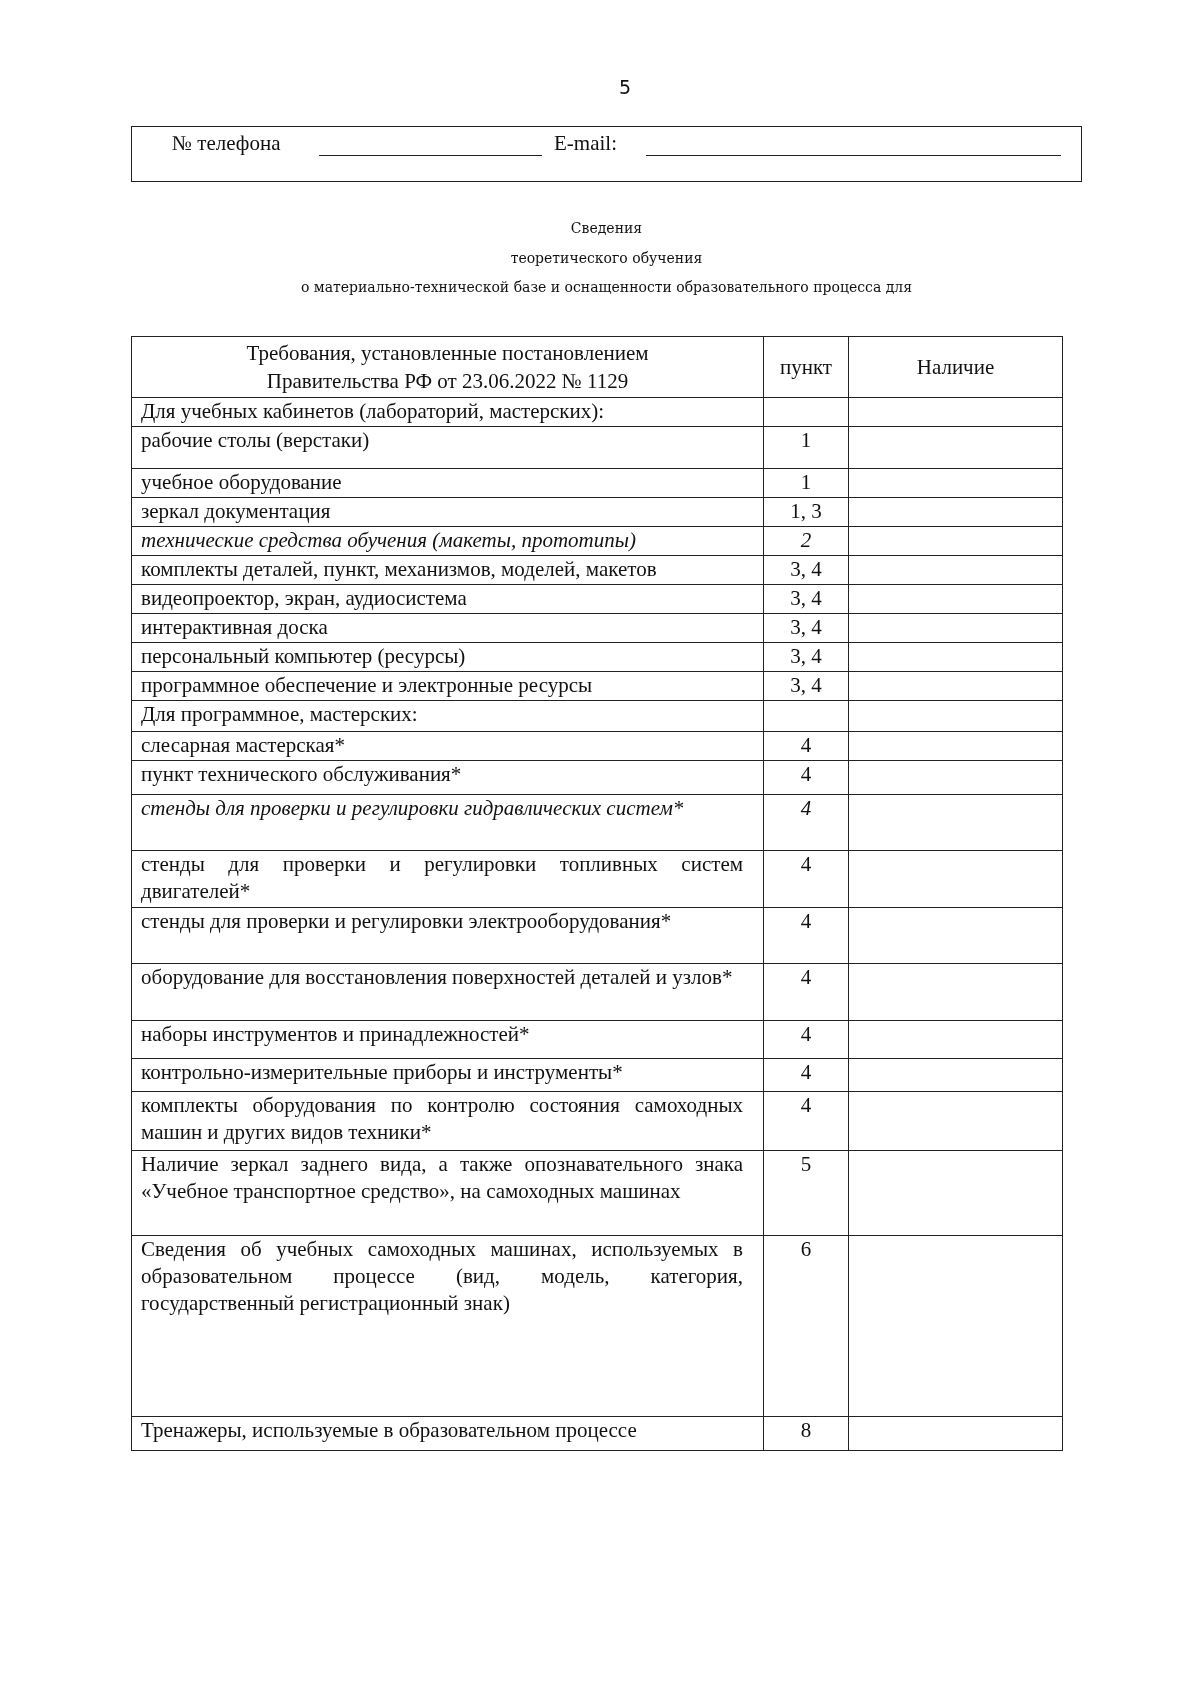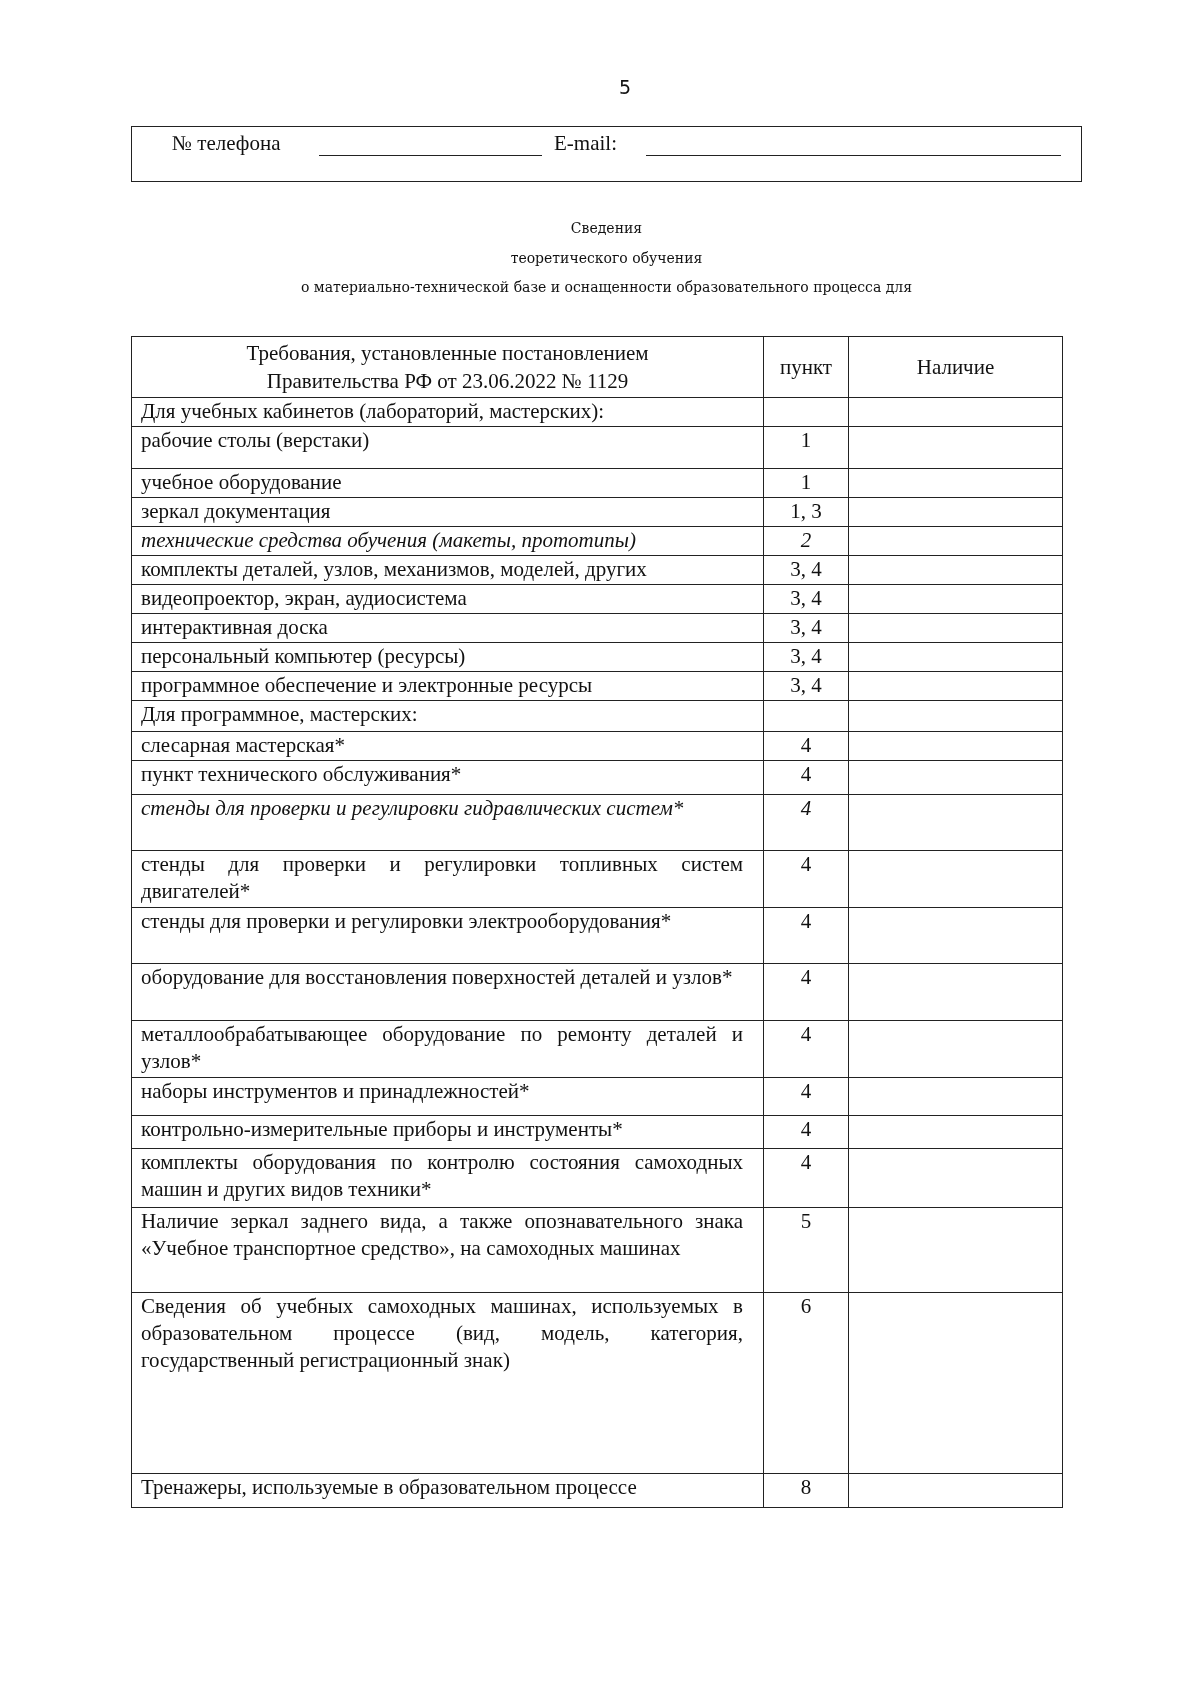--- a/index.html
+++ b/index.html
@@ -91,21 +91,21 @@
         <td class="req-text">зеркал документация</td>
         <td class="punkt">1, 3</td>
         <td class="nalichie"></td>
       </tr>
       <tr style="height: 29px; font-style: italic;">
         <td class="req-text">технические средства обучения (макеты, прототипы)</td>
         <td class="punkt">2</td>
         <td class="nalichie"></td>
       </tr>
       <tr style="height: 29px;">
-        <td class="req-text">комплекты деталей, узлов, механизмов, моделей, других</td>
+        <td class="req-text">комплекты деталей, пункт, механизмов, моделей, макетов</td>
         <td class="punkt">3, 4</td>
         <td class="nalichie"></td>
       </tr>
       <tr style="height: 29px;">
         <td class="req-text">видеопроектор, экран, аудиосистема</td>
         <td class="punkt">3, 4</td>
         <td class="nalichie"></td>
       </tr>
       <tr style="height: 29px;">
         <td class="req-text">интерактивная доска</td>
@@ -150,25 +150,20 @@
       <tr style="height: 56px;">
         <td class="req-text">стенды для проверки и регулировки электрооборудования*</td>
         <td class="punkt">4</td>
         <td class="nalichie"></td>
       </tr>
       <tr style="height: 57px;">
         <td class="req-text">оборудование для восстановления поверхностей деталей и узлов*</td>
         <td class="punkt">4</td>
         <td class="nalichie"></td>
       </tr>
-      <tr style="height: 57px;">
-        <td class="req-text">металлообрабатывающее оборудование по ремонту деталей и узлов*</td>
-        <td class="punkt">4</td>
-        <td class="nalichie"></td>
-      </tr>
       <tr style="height: 38px;">
         <td class="req-text">наборы инструментов и принадлежностей*</td>
         <td class="punkt">4</td>
         <td class="nalichie"></td>
       </tr>
       <tr style="height: 33px;">
         <td class="req-text">контрольно-измерительные приборы и инструменты*</td>
         <td class="punkt">4</td>
         <td class="nalichie"></td>
       </tr>

